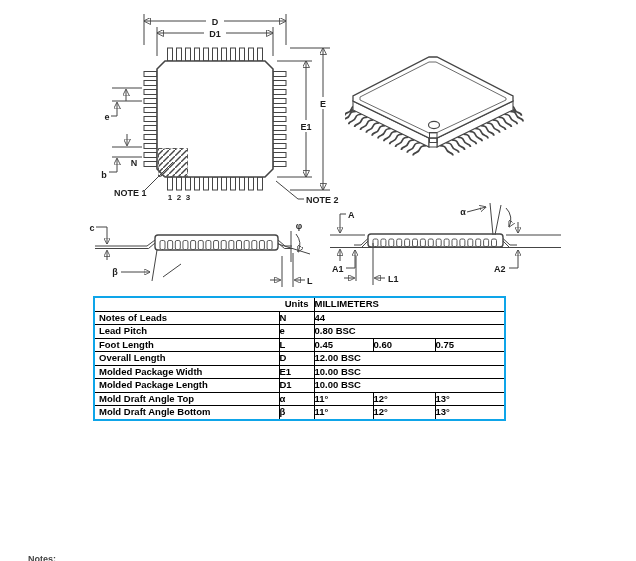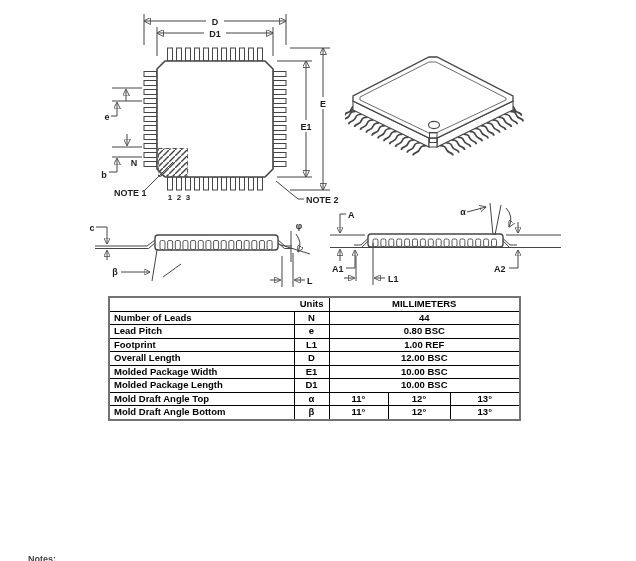--- a/index.html
+++ b/index.html
@@ -5,26 +5,26 @@
   html,body{margin:0;padding:0;background:#fff;}
   #page{position:relative;width:636px;height:561px;background:#ffffff;overflow:hidden;
         font-family:"Liberation Sans",sans-serif;}
   .draw{position:absolute;}
   svg text{font-family:"Liberation Sans",sans-serif;font-weight:bold;font-size:9px;fill:#1c1c1c;}
   svg text.small{font-size:8px;}
   svg line,svg path,svg polyline,svg rect.shape,svg ellipse{stroke:#454545;fill:none;}
   svg .fillw{fill:#ffffff;}
   svg .mask{fill:#ffffff;stroke:none;}
 
-  #spec-table{position:absolute;left:108px;top:296px;width:411px;border-collapse:collapse;
-              table-layout:fixed;border:2px solid #737373;}
+  #spec-table{position:absolute;left:93px;top:296px;width:411px;border-collapse:collapse;
+              table-layout:fixed;border:2px solid #0ea5e9;}
   #spec-table td{border:1px solid #000;font:bold 9.5px "Liberation Sans",sans-serif;
                  color:#000;height:12.5px;line-height:12.5px;padding:0;white-space:nowrap;overflow:hidden;}
   #spec-table td.l{text-align:left;padding-left:4px;}
-  #spec-table td.c{text-align:center;}
+  #spec-table td.c{}
   #spec-table td.r{text-align:right;padding-right:5px;}
 
   #notes-fragment{position:absolute;left:28px;top:554px;font:bold 9px "Liberation Sans",sans-serif;
                   color:#444;}
 </style>
 </head>
 <body>
 
 <div id="page">
 
@@ -340,33 +340,35 @@
         <col style="width:70px">
       </colgroup>
     <tbody>
       <tr>
         <td class="r" colspan="2">Units</td>
         <td class="c" colspan="3">MILLIMETERS</td>
       </tr>
     </tbody>
     <tbody id="spec-rows">
         <tr>
-          <td class="l">Number of Leads</td>
+          <td class="l">Notes of Leads</td>
           <td class="c">N</td>
           <td class="c" colspan="3">44</td>
         </tr>
         <tr>
           <td class="l">Lead Pitch</td>
           <td class="c">e</td>
           <td class="c" colspan="3">0.80 BSC</td>
         </tr>
         <tr>
-          <td class="l">Footprint</td>
-          <td class="c">L1</td>
-          <td class="c" colspan="3">1.00 REF</td>
+          <td class="l">Foot Length</td>
+          <td class="c">L</td>
+          <td class="c">0.45</td>
+          <td class="c">0.60</td>
+          <td class="c">0.75</td>
         </tr>
         <tr>
           <td class="l">Overall Length</td>
           <td class="c">D</td>
           <td class="c" colspan="3">12.00 BSC</td>
         </tr>
         <tr>
           <td class="l">Molded Package Width</td>
           <td class="c">E1</td>
           <td class="c" colspan="3">10.00 BSC</td>

